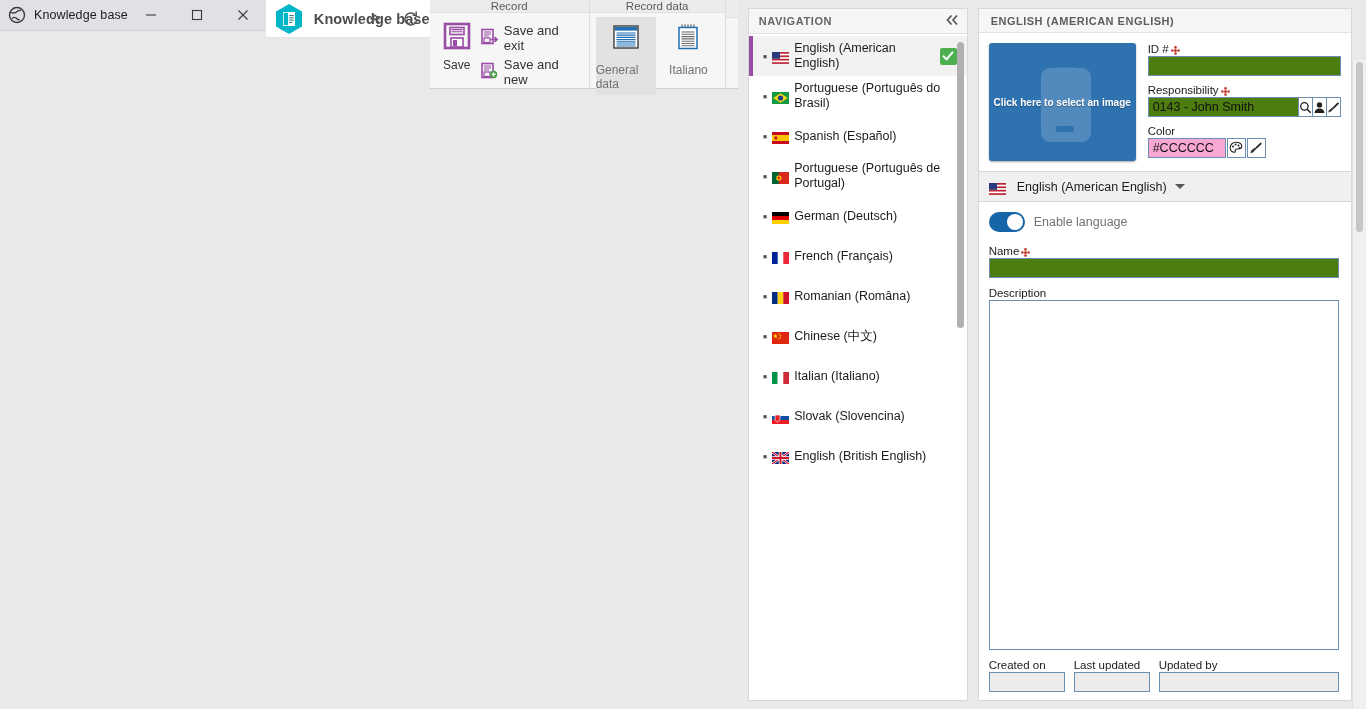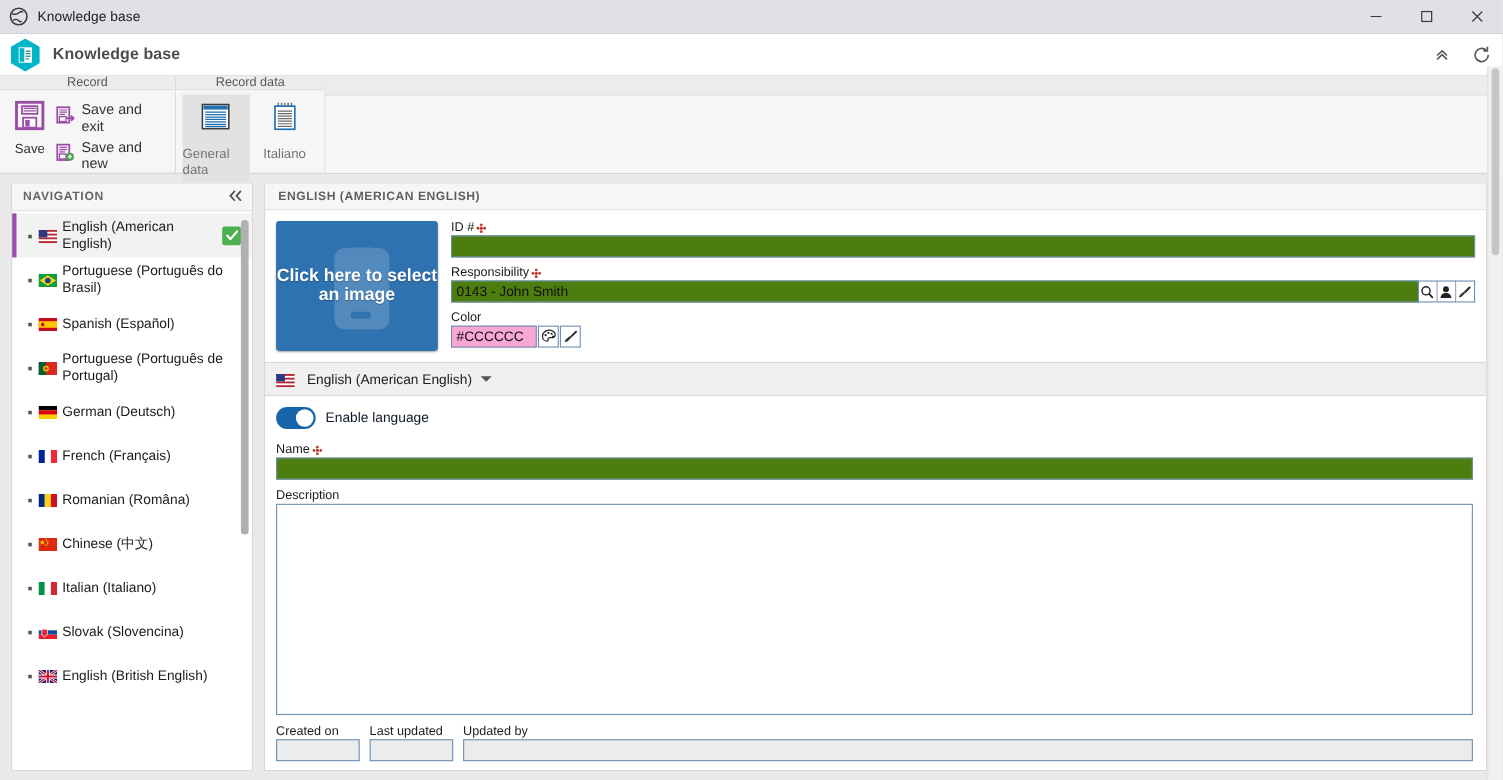--- a/index.html
+++ b/index.html
@@ -6,21 +6,21 @@
   html, body {
     width: 1366px; height: 709px;
     font-family: "Liberation Sans", sans-serif;
     background: #e6e6e6;
     overflow: hidden;
   }
   .app {
     position: relative;
     width: 1366px; height: 709px;
     background: #e9e9e9;
-    display: flex; flex-direction: column;
+    display: flex; flex-direction: row;
   }
 
   
   .titlebar {
     height: 31px; flex: none;
     background: #dfe1e5;
     display: flex; align-items: center;
     border-bottom: 1px solid #d0d2d6;
   }
   .tb-icon { width: 18px; height: 18px; margin-left: 8px; margin-right: 8px; flex: none; }
@@ -126,21 +126,21 @@
   .panel-body { padding: 10px; display: flex; gap: 12px; }
 
   .imgbox {
     width: 147px; height: 118px; flex: none; border-radius: 3px;
     background: #2f72b0; position: relative; overflow: hidden;
     display: flex; align-items: center; justify-content: center;
     box-shadow: 0 1px 2px rgba(0,0,0,.35);
   }
   .imgbox .watermark { position: absolute; left: 50%; top: 50%; transform: translate(-50%,-50%); opacity: .17; }
   .imgbox-text {
-    position: relative; z-index: 2; color: #fff; font-size: 16px; font-weight: bold;
+    position: relative; z-index: 2; color: #fff; font-size: 10px; font-weight: bold;
     text-align: center; text-shadow: 0 1px 1px rgba(0,0,0,.3);
   }
 
   .fields { flex: 1; min-width: 0; display: flex; flex-direction: column; }
   .flabel { font-size: 11.5px; color: #1b1b1b; display: flex; align-items: center; gap: 2px; margin-bottom: 1px; }
   .req { display: inline-block; width: 9px; height: 9px; }
   .inp {
     height: 20px; border: 1px solid #6b8fb3; background: #4d7c0f;
     font-family: "Liberation Sans", sans-serif; font-size: 12.5px; color: #111;
     padding: 0 4px; width: 100%;
@@ -168,21 +168,21 @@
   .langbar-label { font-size: 12.5px; color: #1b1b1b; }
   .caret { width: 0; height: 0; border-left: 5px solid transparent; border-right: 5px solid transparent; border-top: 5px solid #555; margin-left: 2px; }
 
   .formpanel { flex: 1; min-height: 0; background: #fff; border: 1px solid #d8d8d8; border-top: none; padding: 10px 12px 8px 10px; display: flex; flex-direction: column; }
 
   .toggle-row { display: flex; align-items: center; gap: 9px; margin-bottom: 13px; }
   .toggle {
     width: 36px; height: 20px; border-radius: 11px; background: #1565a8; position: relative; flex: none;
   }
   .toggle .knob { position: absolute; top: 2px; right: 2px; width: 16px; height: 16px; border-radius: 50%; background: #fff; }
-  .toggle-label { font-size: 12.5px; color: #0f172a; }
+  .toggle-label { font-size: 12.5px; color: #737373; }
 
   .ta {
     flex: 1; min-height: 0; border: 1px solid #6b8fb3; background: #fff; resize: none;
     font-family: "Liberation Sans", sans-serif; font-size: 12.5px; padding: 3px 4px; width: 100%;
   }
   .meta-row { display: flex; gap: 9px; margin-top: 9px; align-items: flex-end; }
   .meta-col { display: flex; flex-direction: column; }
   .meta-col.grow { flex: 1; min-width: 0; }
   .inp.ro { background: #ececec; }
 

